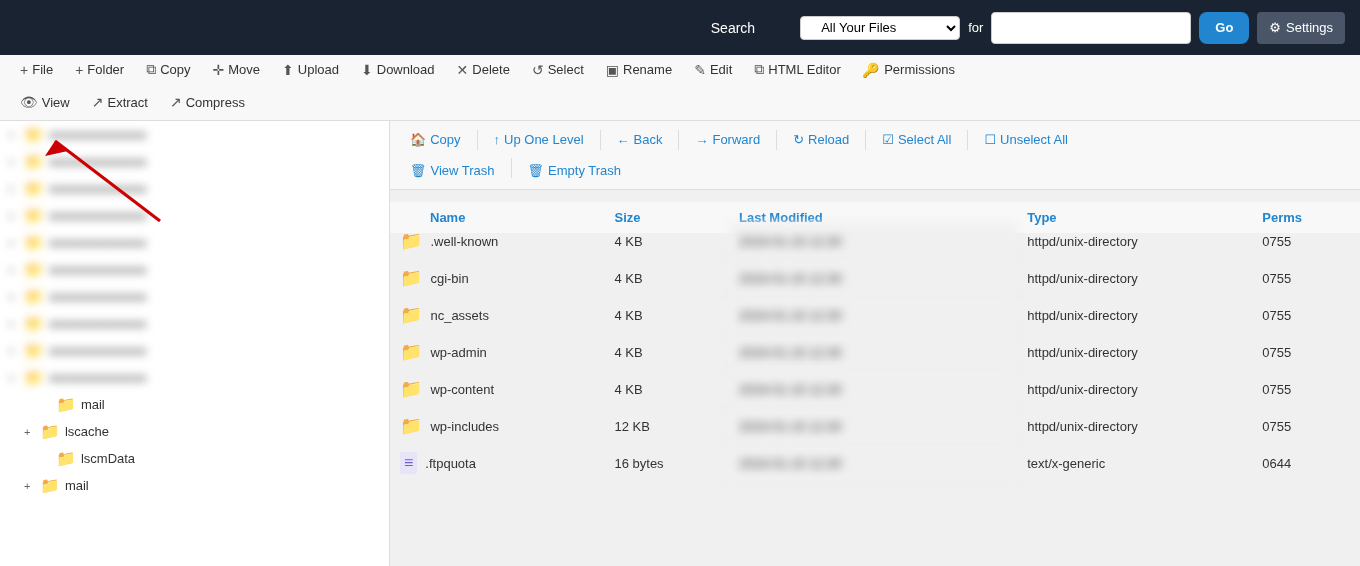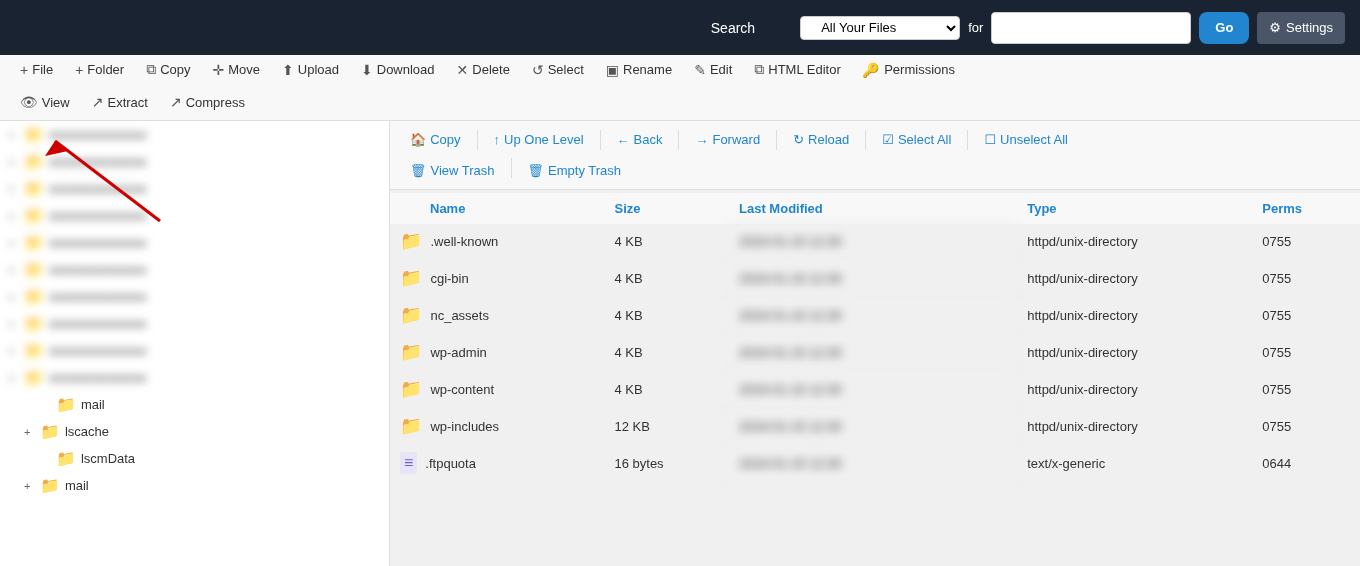--- a/index.html
+++ b/index.html
@@ -225,21 +225,21 @@
     }
     .file-table thead th {
       background: #f8f8f8;
       border-bottom: 2px solid #4c1d95;
       padding: 8px 10px;
       text-align: left;
       font-size: 13px;
       color: #2185d0;
       font-weight: bold;
       position: sticky;
-      top: 3px;
+      top: 12px;
     }
     .file-table tbody tr {
       border-bottom: 1px solid #eee;
     }
     .file-table tbody td {
       padding: 7px 10px;
       font-size: 13px;
       color: #333;
     }
     .file-name-cell {

